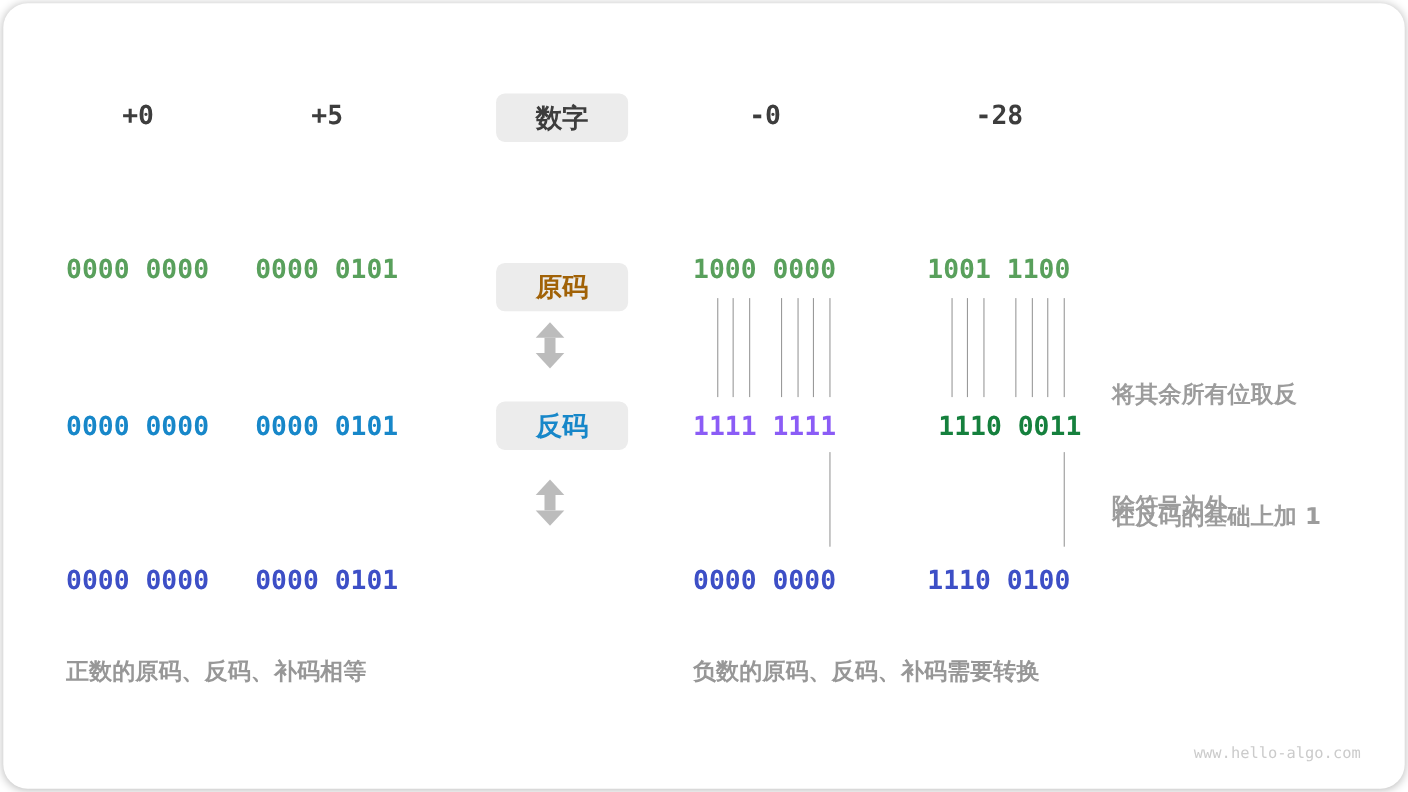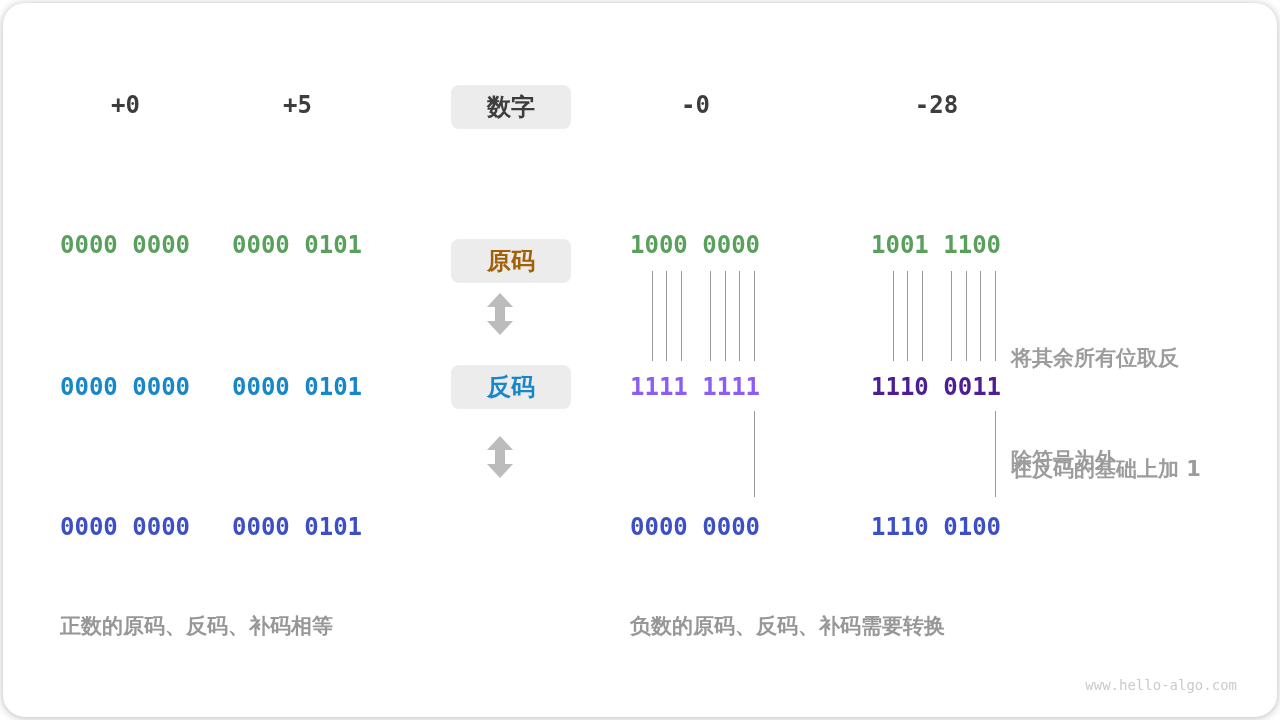--- a/index.html
+++ b/index.html
@@ -10,21 +10,21 @@
     position: absolute; left: 3px; top: 3px; width: 1274px; height: 714px;
     background: #ffffff; border-radius: 22px;
     box-shadow: 0 1px 9px rgba(0,0,0,0.28);
   }
   .abs { position: absolute; }
 
   
   .col1 { left: 57px;  }
   .col2 { left: 229px; }
   .col4 { left: 627px; }
-  .col5 { left: 840px; margin-left: 28px; }
+  .col5 { left: 840px; }
 
   .num-header {
     width: 131px; height: 34px; line-height: 34px; top: 85px;
     font-family: "DejaVu Sans Mono", monospace; font-weight: bold;
     font-size: 24px; color: #3d3d3d; text-align: center;
   }
 
   .binary {
     width: 140px; height: 34px; line-height: 34px;
     font-family: "DejaVu Sans Mono", monospace; font-weight: bold;
@@ -59,21 +59,21 @@
   .arrow-1 { top: 290px; }
   .arrow-2 { top: 433px; }
   .tri-up   { width: 0; height: 0; border-left: 13px solid transparent; border-right: 13px solid transparent; border-bottom: 14px solid #bcbcbc; }
   .tri-down { width: 0; height: 0; border-left: 13px solid transparent; border-right: 13px solid transparent; border-top: 14px solid #bcbcbc; }
   .arrow-shaft { width: 10px; height: 14px; background: #bcbcbc; }
 
   .note { color: #9c9c9c; font-weight: bold; font-size: 21px; line-height: 34px; white-space: pre; }
   .note-1 { left: 1008px; top: 270px; }
   .note-2 { left: 1008px; top: 449px; }
 
-  .caption { top: 593px; color: #979797; font-weight: bold; font-size: 21px; white-space: pre; margin-top: 16px; }
+  .caption { top: 593px; color: #979797; font-weight: bold; font-size: 21px; white-space: pre; }
   .caption-left  { left: 57px; }
   .caption-right { left: 627px; }
 
   .watermark {
     right: 40px; top: 674px;
     font-family: "DejaVu Sans Mono", monospace; font-size: 14px; color: #cbcbcb;
   }
 </style>
 </head>
 <body>
@@ -123,21 +123,21 @@
 
   <div class="abs note note-1">
     <div>将其余所有位取反</div>
     <div>除符号为外，</div>
   </div>
 
   <div class="abs binary row-y2 col1" style="color: rgb(23, 135, 201);">0000 0000</div>
   <div class="abs binary row-y2 col2" style="color: rgb(23, 135, 201);">0000 0101</div>
   <div class="abs badge badge-y2" style="color: rgb(23, 135, 201);">反码</div>
   <div class="abs binary row-y2 col4" style="color: #8b5cf6;">1111 1111</div>
-  <div class="abs binary row-y2 col5" style="color: #4c1d95;">1110 0011</div>
+  <div class="abs binary row-y2 col5" style="color: #15803d; text-align: right;">1110 0011</div>
 
   <div class="abs ticks ticks-g2 col4">
       <span class="tick-slot"></span>
       <span class="tick-slot"></span>
       <span class="tick-slot"></span>
       <span class="tick-slot"></span>
       <span class="tick-slot"></span>
       <span class="tick-slot"></span>
       <span class="tick-slot"></span>
       <span class="tick-slot"></span>

